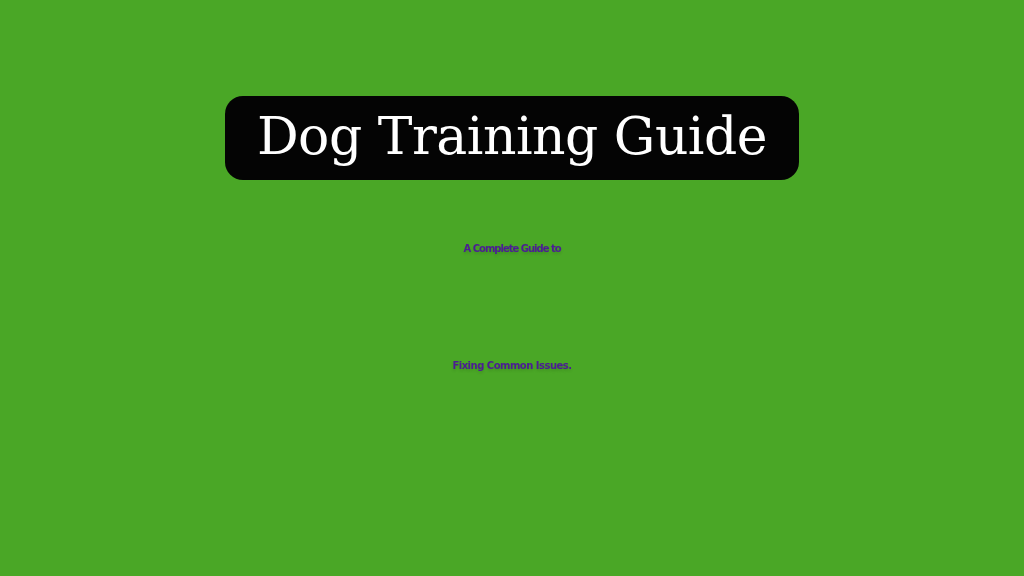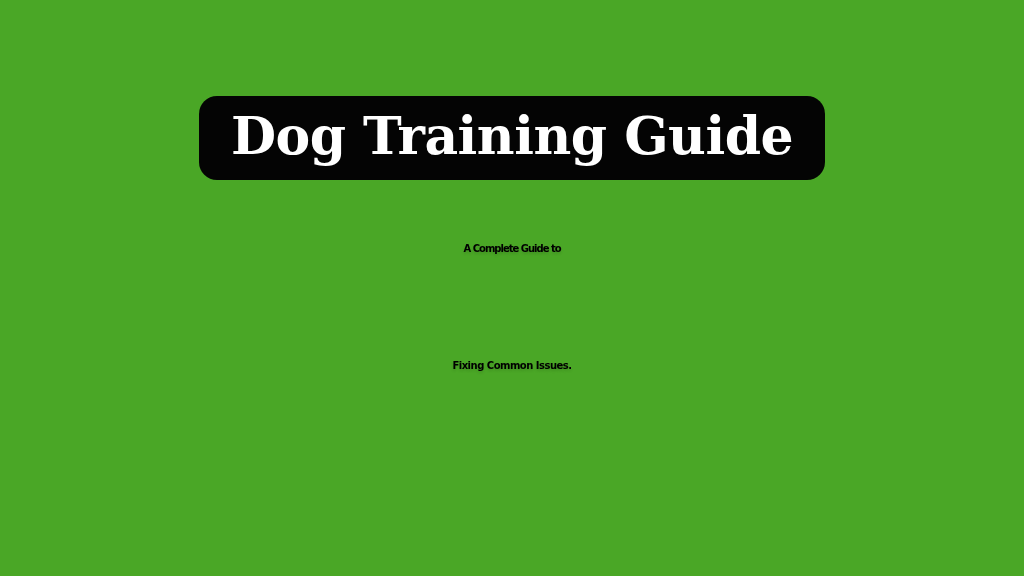--- a/index.html
+++ b/index.html
@@ -43,21 +43,21 @@
     padding: 0 32px;
     display: flex;
     align-items: center;
     justify-content: center;
     box-sizing: border-box;
   }
 
   #badge-text {
     color: #FFFFFF;
     font-family: "DejaVu Serif", "Liberation Serif", serif;
-    font-weight: 700;
+    font-weight: 400;
     font-size: 58px;
     line-height: 1;
     letter-spacing: -0.5px;
     white-space: nowrap;
     position: relative;
     top: -2px;
   }
 
   
   #headline {
@@ -89,18 +89,18 @@
 <body>
 
 <div id="poster" style="background: rgb(74, 167, 38);">
 
   <div id="badge-wrap">
     <div id="badge" style="background: rgb(4, 4, 4);">
       <span id="badge-text" style="color: rgb(255, 255, 255); font-size: 52px;">Dog Training Guide</span>
     </div>
   </div>
 
-  <div id="headline" style="color: #000000;">
+  <div id="headline" style="color: #4c1d95;">
     <span class="headline-line" id="headline-line-1" style="font-size: 10px;">A Complete Guide to</span>
     <span class="headline-line" id="headline-line-3" style="font-size: 10px;">Fixing Common Issues.</span>
   </div>
 
 </div>
 
 </body></html>

